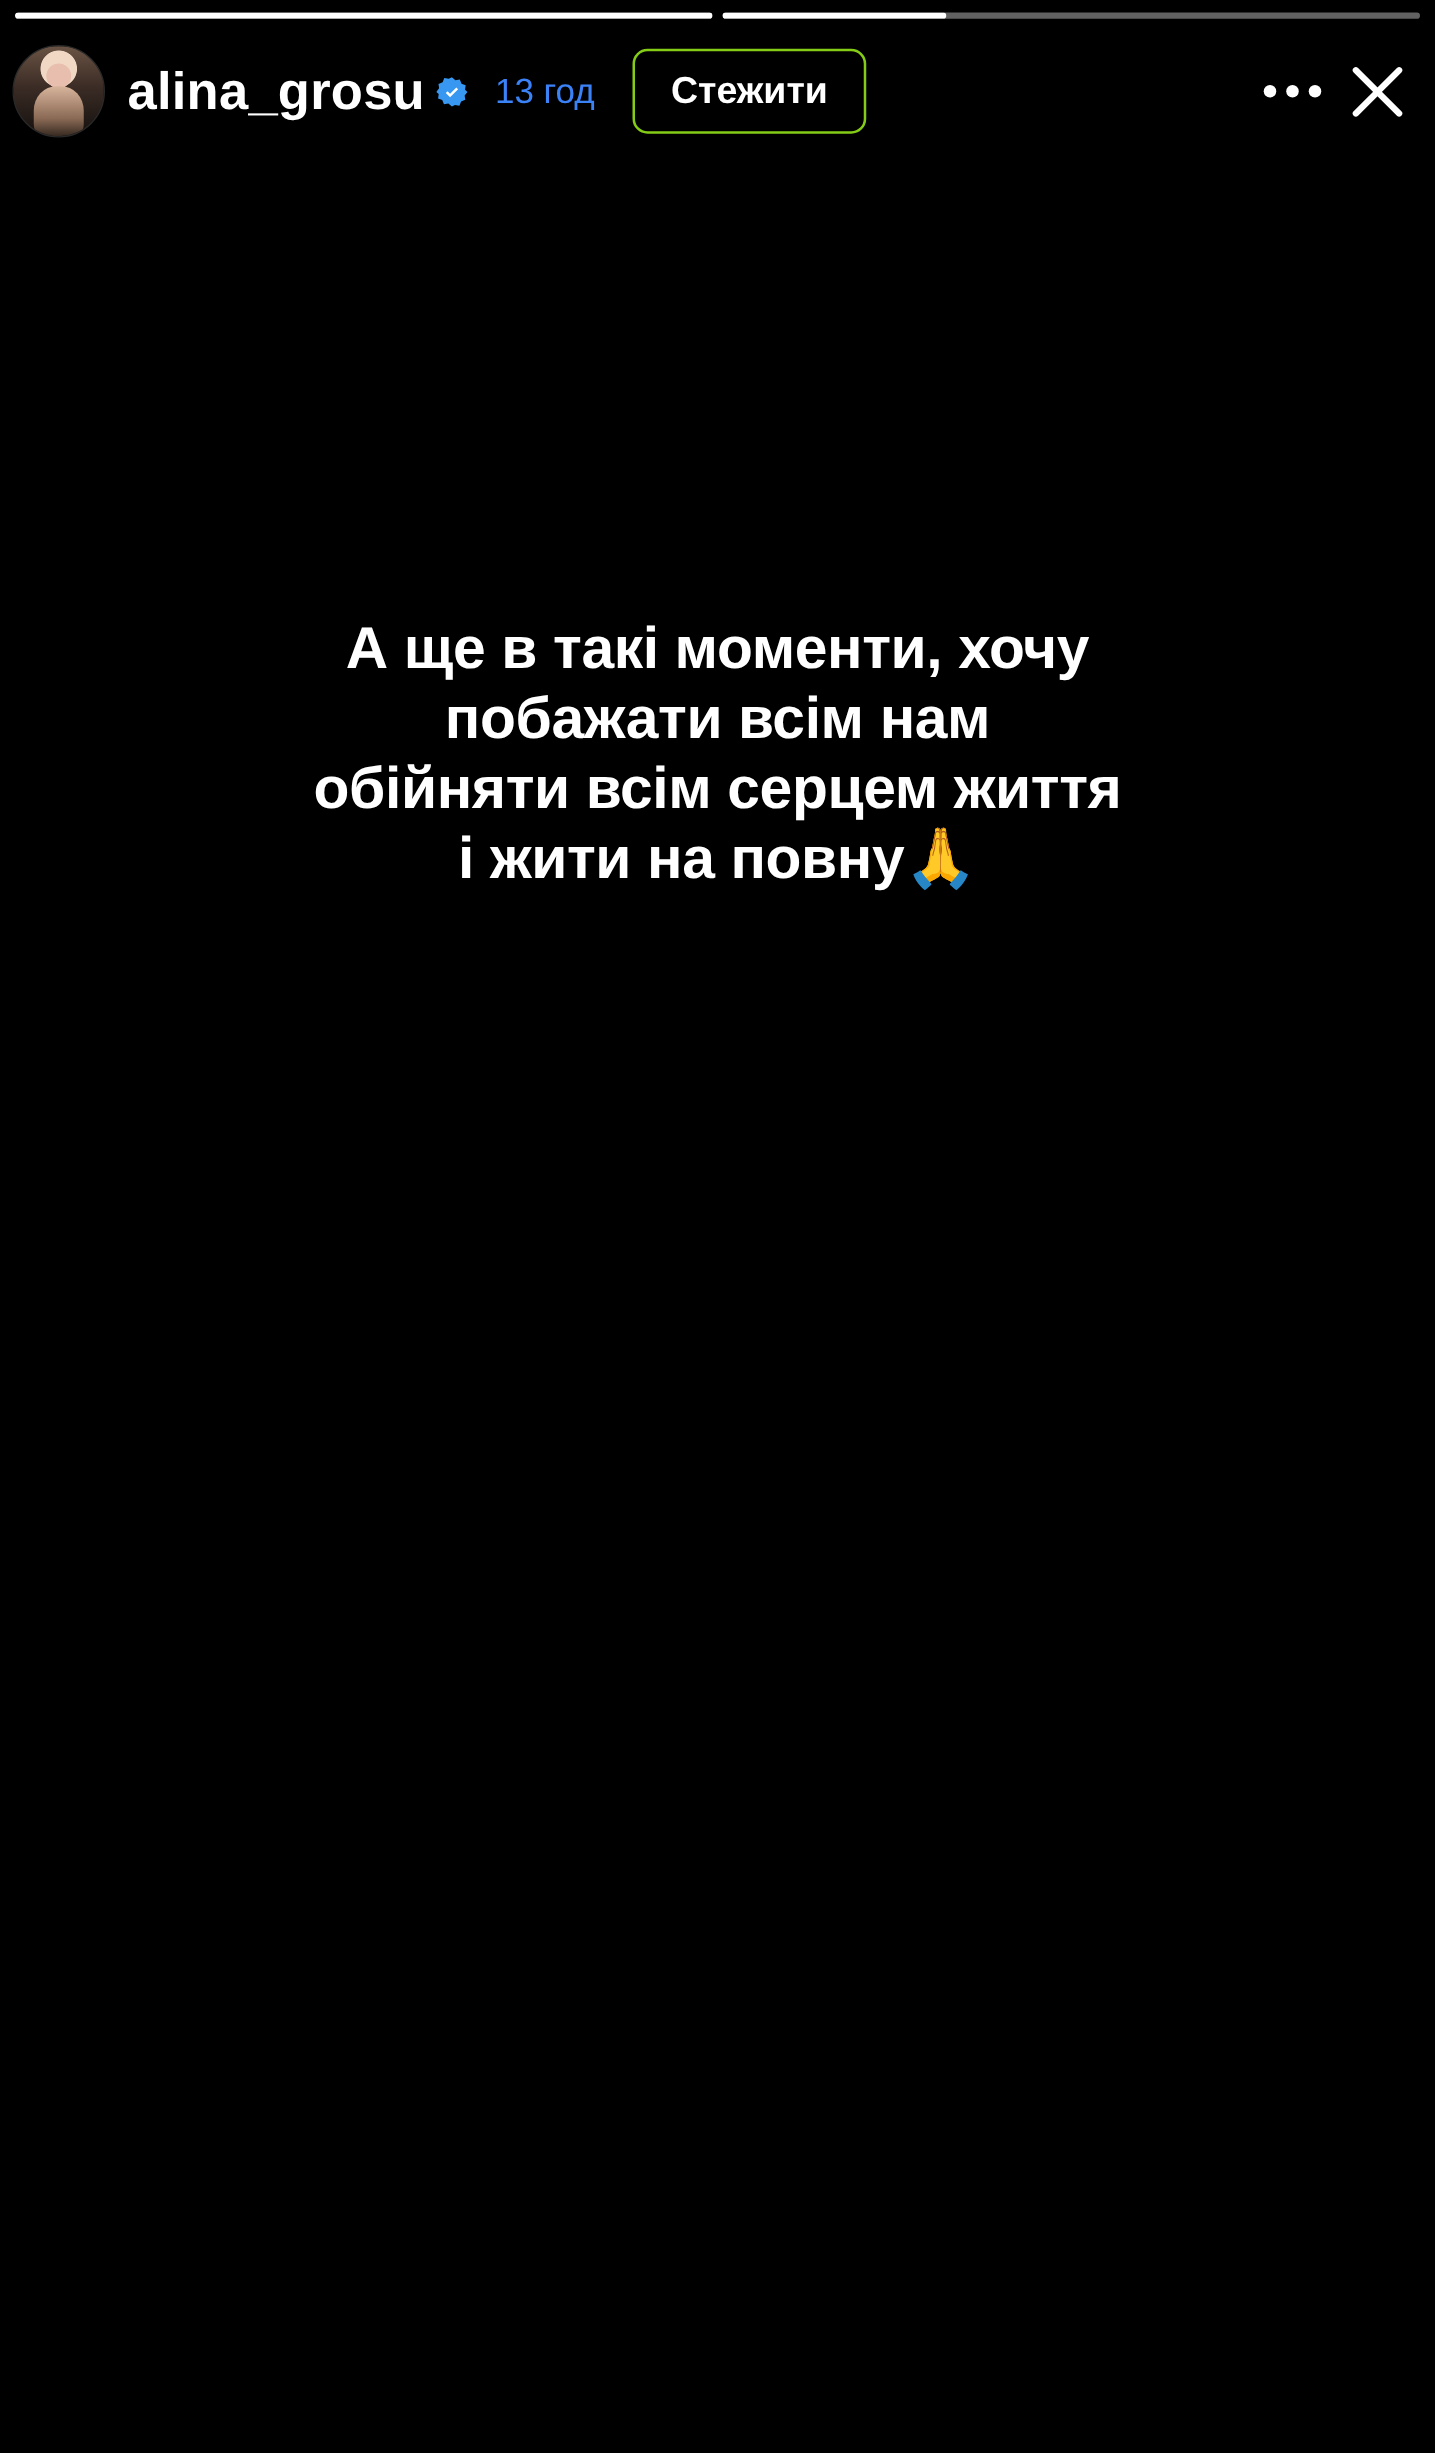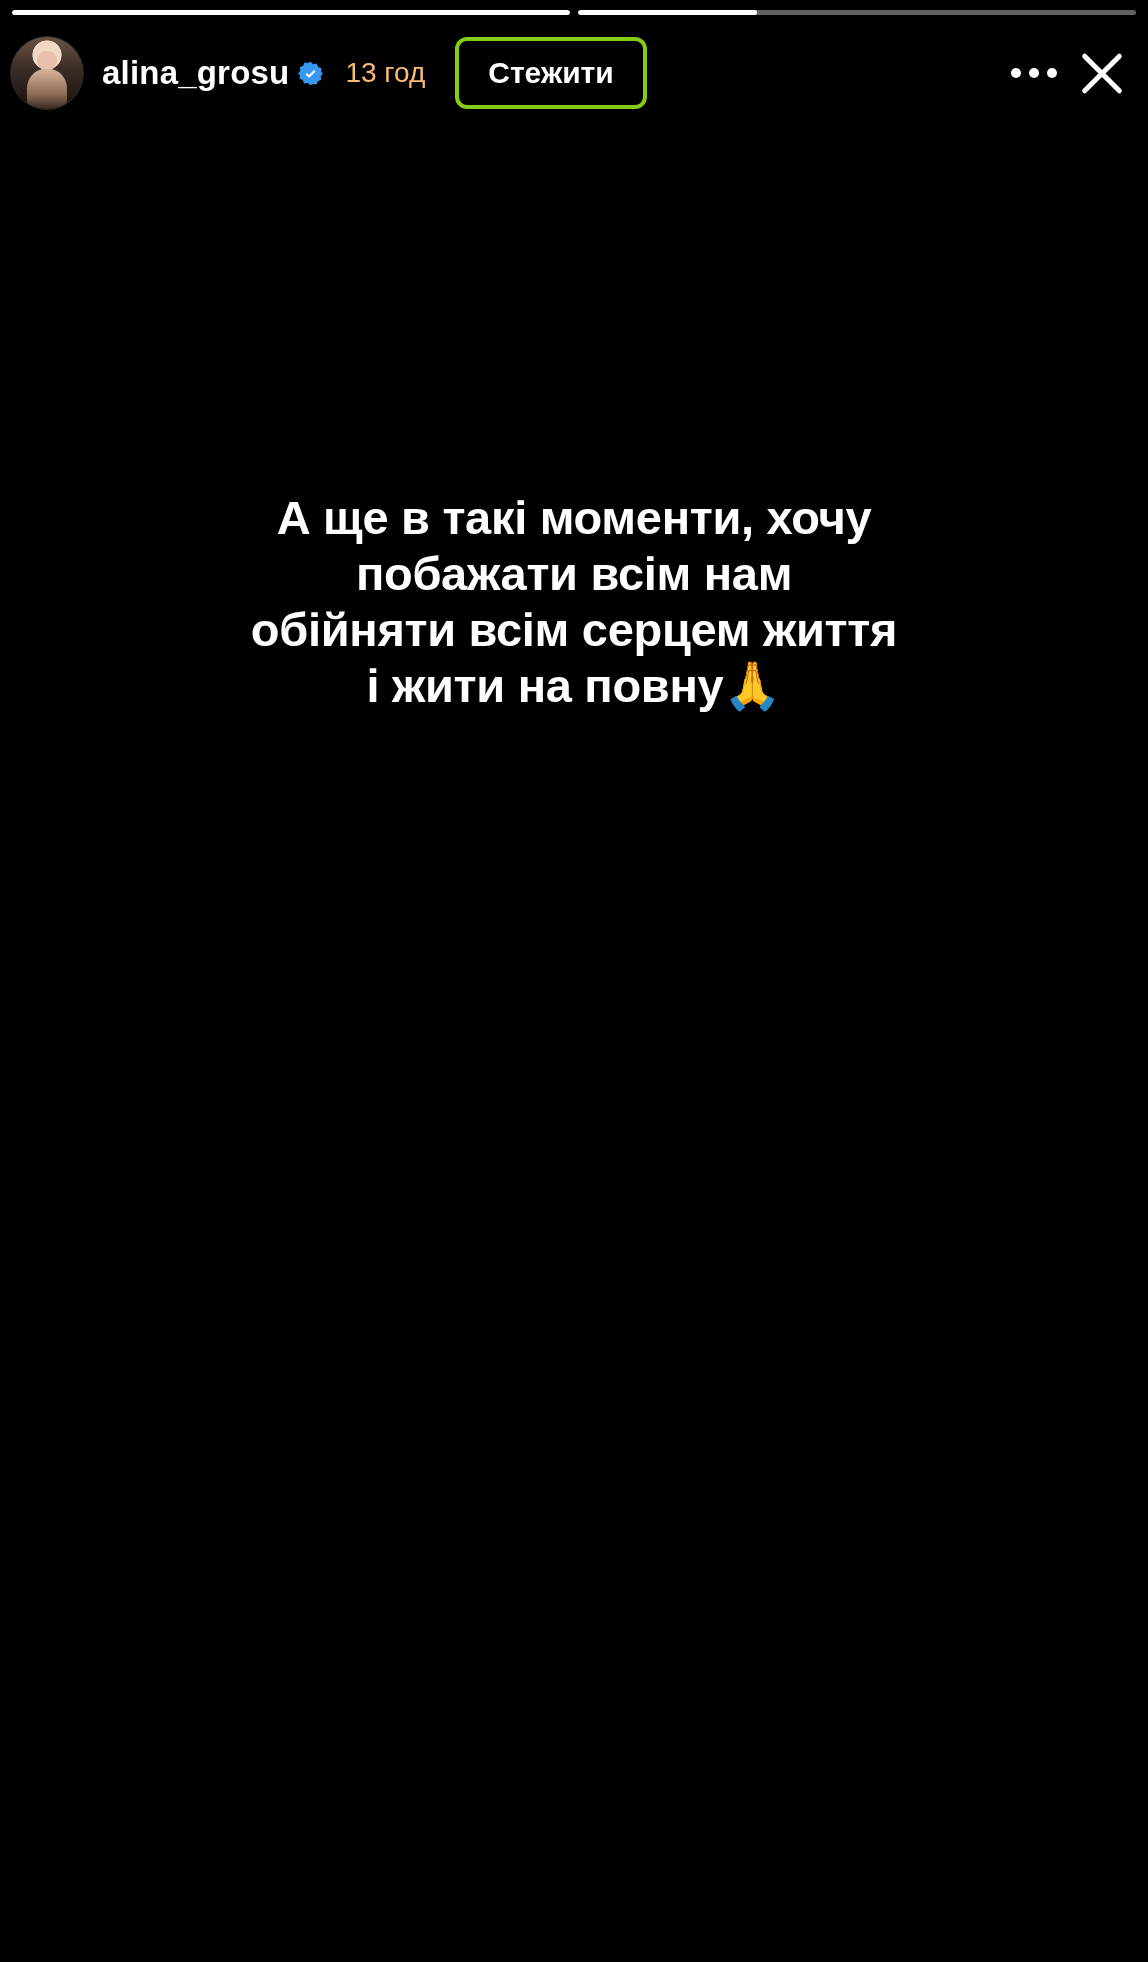--- a/index.html
+++ b/index.html
@@ -69,42 +69,42 @@
     content: "";
     position: absolute;
     left: 22%;
     top: 44%;
     width: 56%;
     height: 60%;
     background: linear-gradient(180deg, #d8b49c 0%, #8a6a55 60%, #241b16 100%);
     border-radius: 45% 45% 30% 30%;
   }
   .username {
-    font-size: 33px;
+    font-size: 42px;
     font-weight: 700;
     letter-spacing: 0.2px;
     margin-left: 18px;
     white-space: nowrap;
   }
   .verified {
     margin-left: 9px;
     width: 25px;
     height: 25px;
     flex: 0 0 auto;
     display: inline-block;
   }
   .timestamp {
     margin-left: 22px;
     font-size: 28px;
-    color: #fdba74;
+    color: #3b82f6;
     white-space: nowrap;
   }
   .follow-btn {
     margin-left: 30px;
-    border: 4px solid #84cc16;
+    border: 2px solid #84cc16;
     border-radius: 12px;
     color: #ffffff;
     background: transparent;
     font-family: "Liberation Sans", sans-serif;
     font-size: 30px;
     font-weight: 700;
     padding: 17px 29px;
     line-height: 1;
     white-space: nowrap;
     cursor: pointer;

